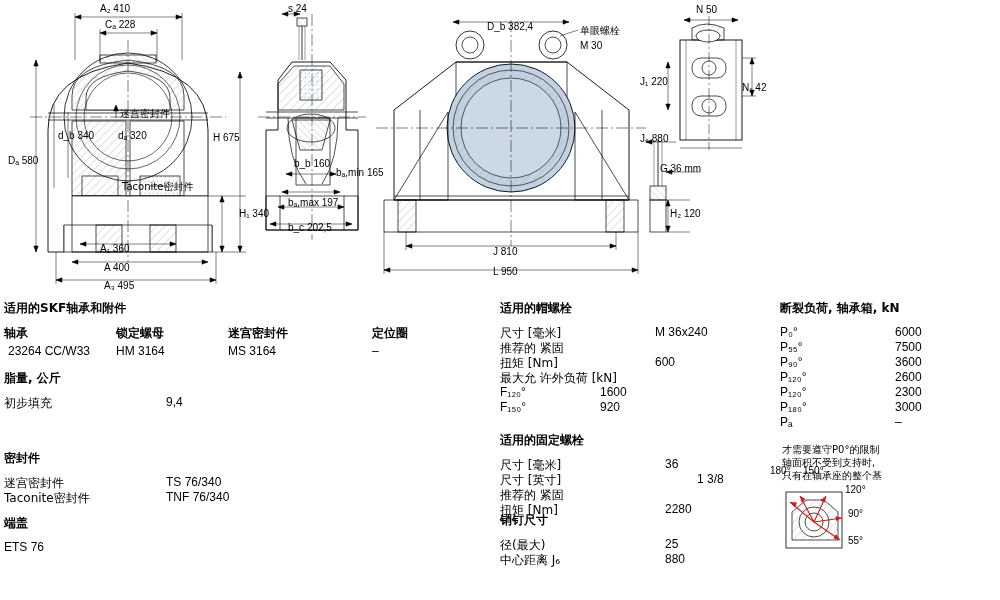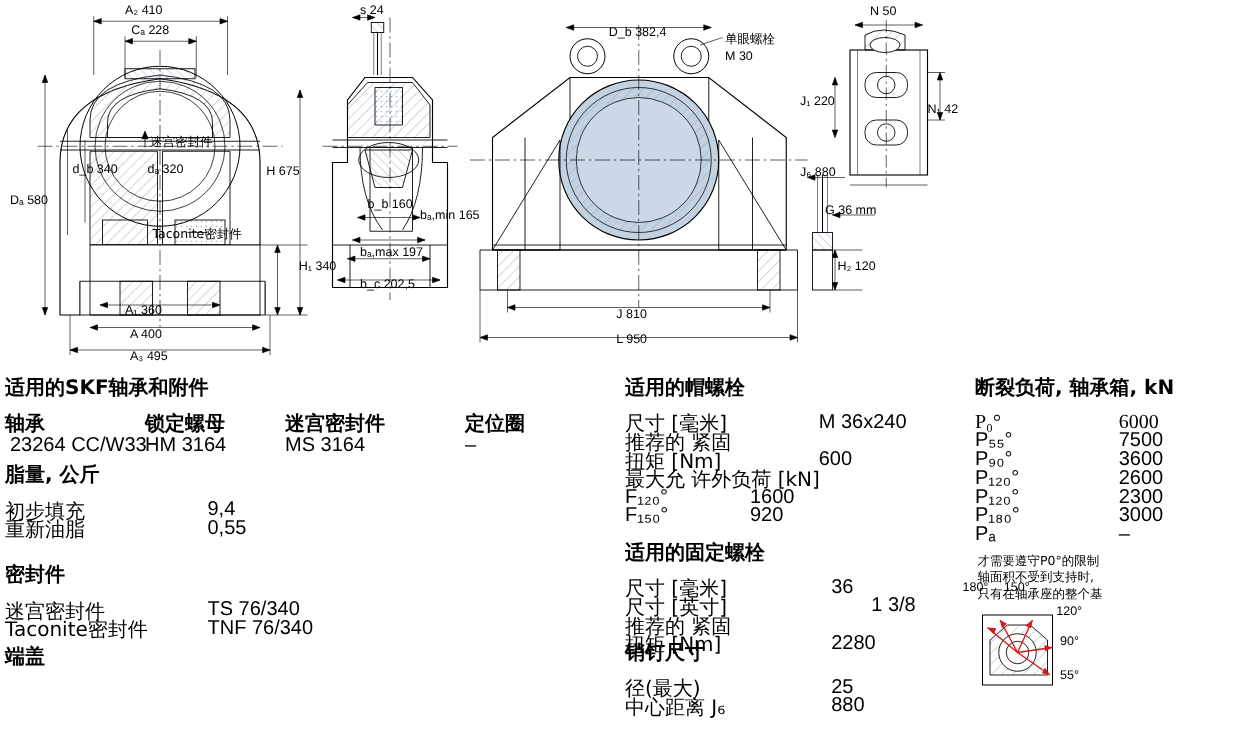--- a/index.html
+++ b/index.html
@@ -3,21 +3,21 @@
 <meta charset="utf-8">
 <style>
   html,body{margin:0;padding:0;}
   body{
     width:1000px;height:600px;position:relative;background:#fff;
     font-family:"Liberation Sans", sans-serif;color:#000;overflow:hidden;
   }
   .dim{position:absolute;font-size:10px;white-space:nowrap;}
   svg{position:absolute;left:0;top:0;}
   
-  .spec{position:absolute;font-size:16px;}
+  .spec{position:absolute;font-size:12px;}
   .row{position:relative;height:15px;}
   .k{position:absolute;left:0;}
   .v{position:absolute;}
   .hdr{font-weight:bold;}
   .note{position:absolute;font-size:10px;line-height:13px;}
   .cn{font-family:"DejaVu Sans", sans-serif;}
 </style>
 </head>
 <body>
 
@@ -333,40 +333,39 @@
     <span style="position:absolute;left:368px;">–</span>
   </div>
 </div>
 
 <div class="spec" style="left:4px;top:370px;width:320px;">
   <div class="hdr cn">脂量, 公斤</div>
   <div class="row" style="margin-top:8px;">
     <span class="k cn">初步填充</span>
     <span class="v" style="left:162px;">9,4</span>
   </div>
-  <div class="row">
-    <span class="k cn">重新油脂</span>
-    <span class="v" style="left:162px;">0,55</span>
-  </div>
 </div>
 
 <div class="spec" style="left:4px;top:450px;width:320px;">
   <div class="hdr cn">密封件</div>
   <div class="row" style="margin-top:8px;">
     <span class="k cn">迷宫密封件</span>
     <span class="v" style="left:162px;">TS 76/340</span>
   </div>
   <div class="row">
     <span class="k cn">Taconite密封件</span>
     <span class="v" style="left:162px;">TNF 76/340</span>
   </div>
 </div>
 
 <div class="spec" style="left:4px;top:515px;width:320px;">
   <div class="hdr cn">端盖</div>
+  <div class="row" style="margin-top:8px;">
+    <span class="k">ETS 76</span>
+  </div>
 </div>
 
 <div class="spec" style="left:500px;top:300px;width:260px;">
   <div class="hdr cn">适用的帽螺栓</div>
   <div class="row" style="margin-top:8px;">
     <span class="k cn">尺寸 [毫米]</span>
     <span class="v" style="left:155px;">M 36x240</span>
   </div>
   <div class="row">
     <span class="k cn">推荐的 紧固</span>
@@ -414,21 +413,21 @@
     <span class="v" style="left:165px;">25</span>
   </div>
   <div class="row">
     <span class="k cn">中心距离 J₆</span>
     <span class="v" style="left:165px;">880</span>
   </div>
 </div>
 
 <div class="spec" style="left:780px;top:300px;width:215px;">
   <div class="hdr cn">断裂负荷, 轴承箱, kN</div>
-  <div class="row" style="margin-top:8px;font-family:Liberation Serif, serif;">
+  <div class="row" style="margin-top:8px;">
     <span class="k">P₀°</span>
     <span class="v" style="left:115px;">6000</span>
   </div>
   <div class="row">
     <span class="k">P₅₅°</span>
     <span class="v" style="left:115px;">7500</span>
   </div>
   <div class="row">
     <span class="k">P₉₀°</span>
     <span class="v" style="left:115px;">3600</span>

